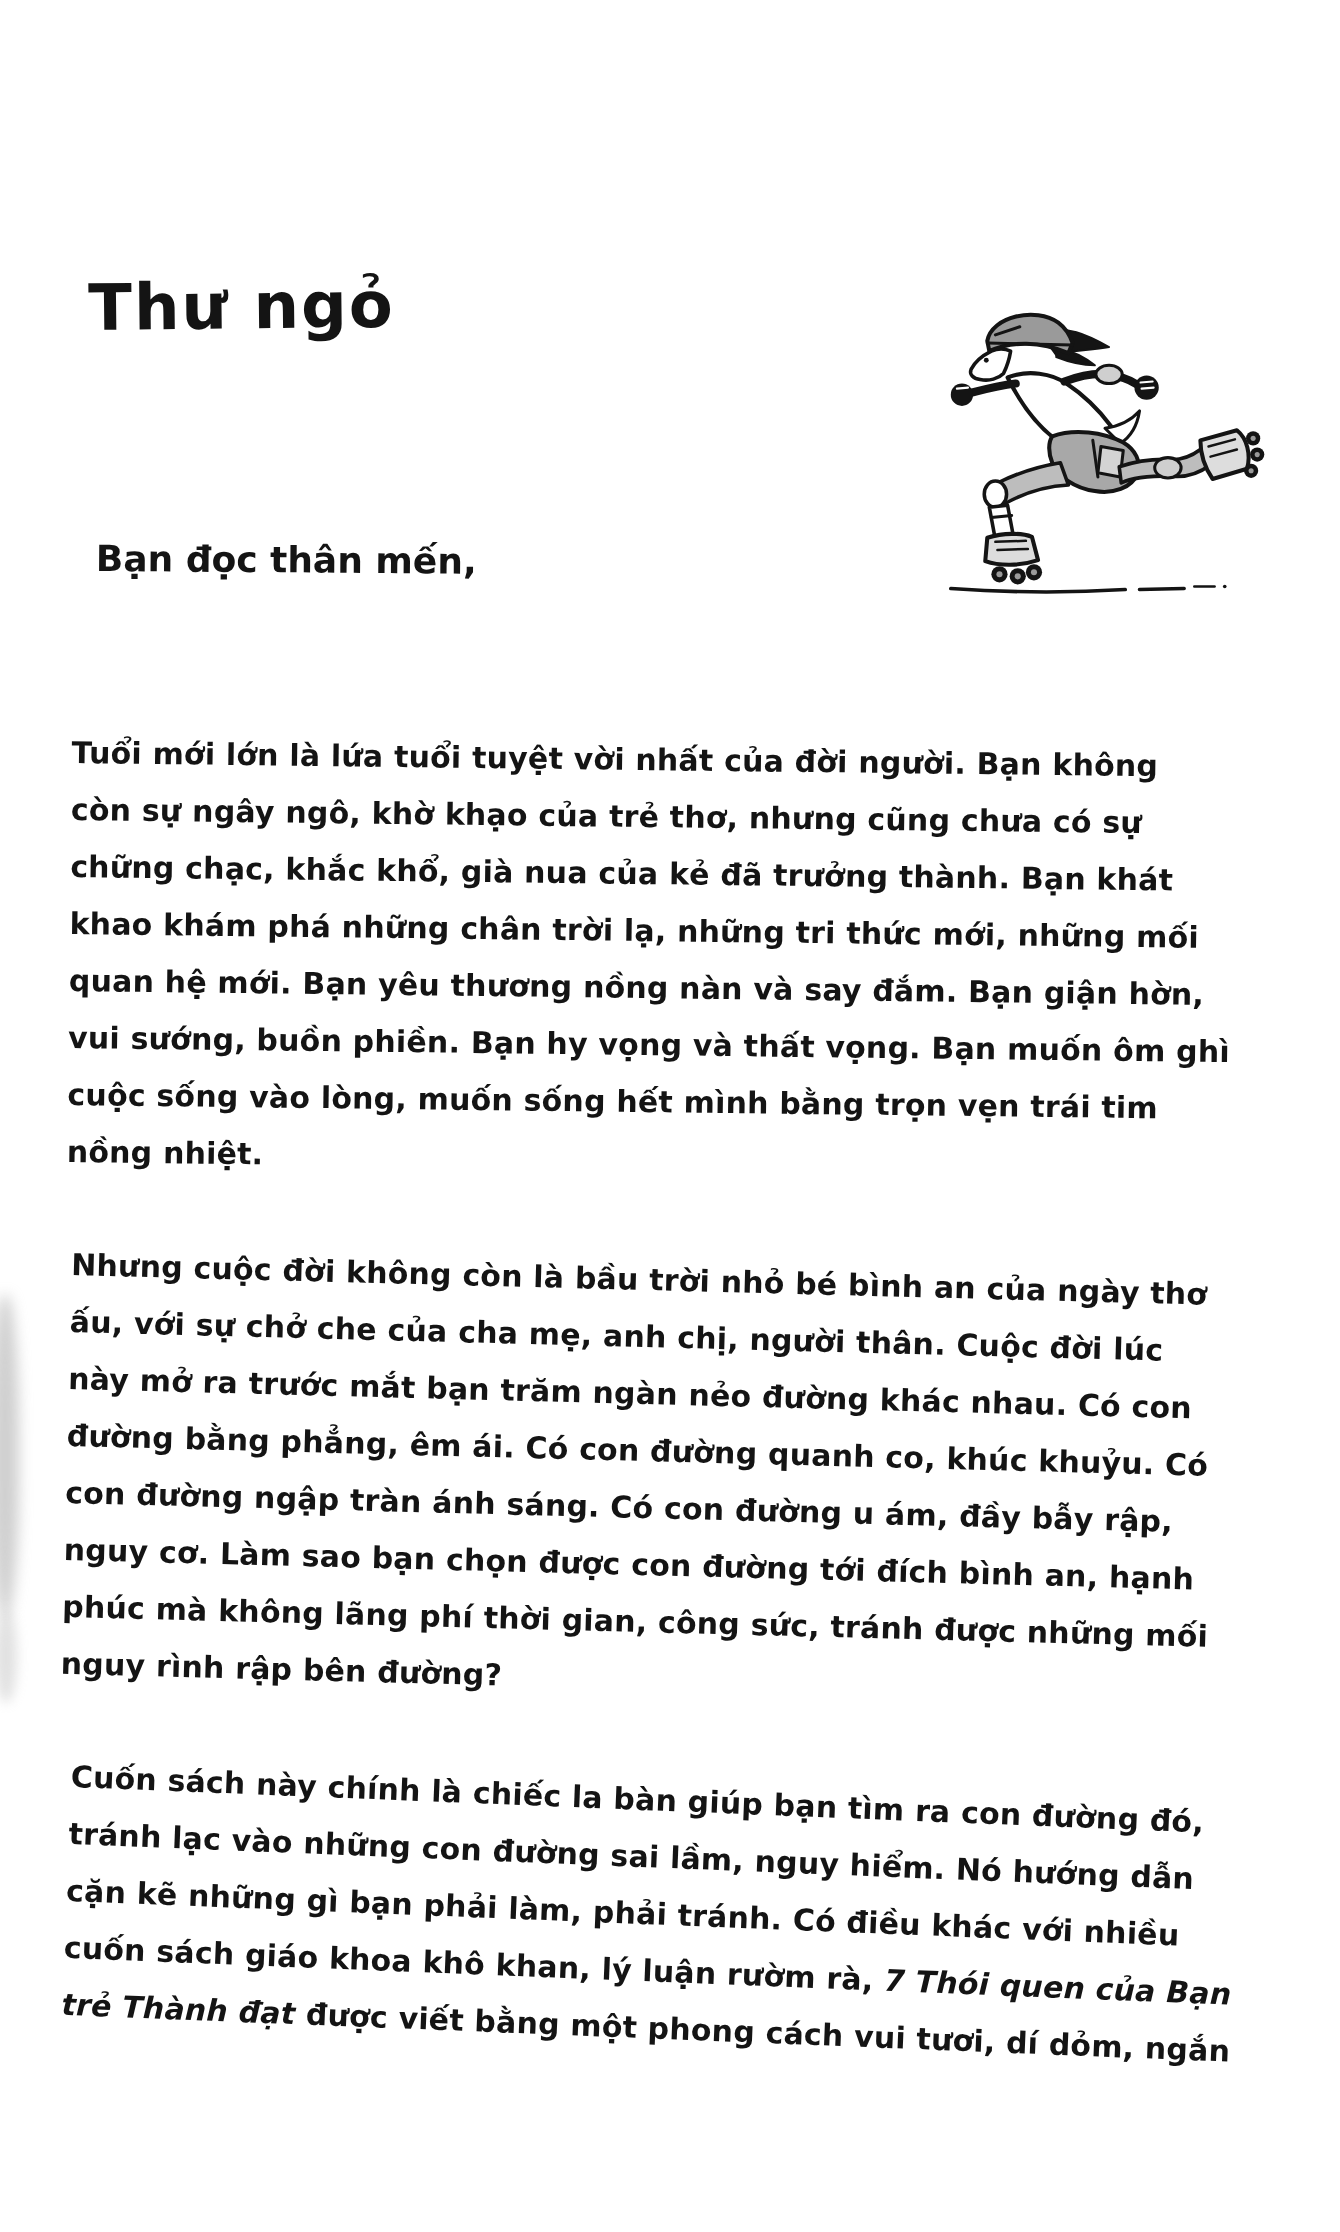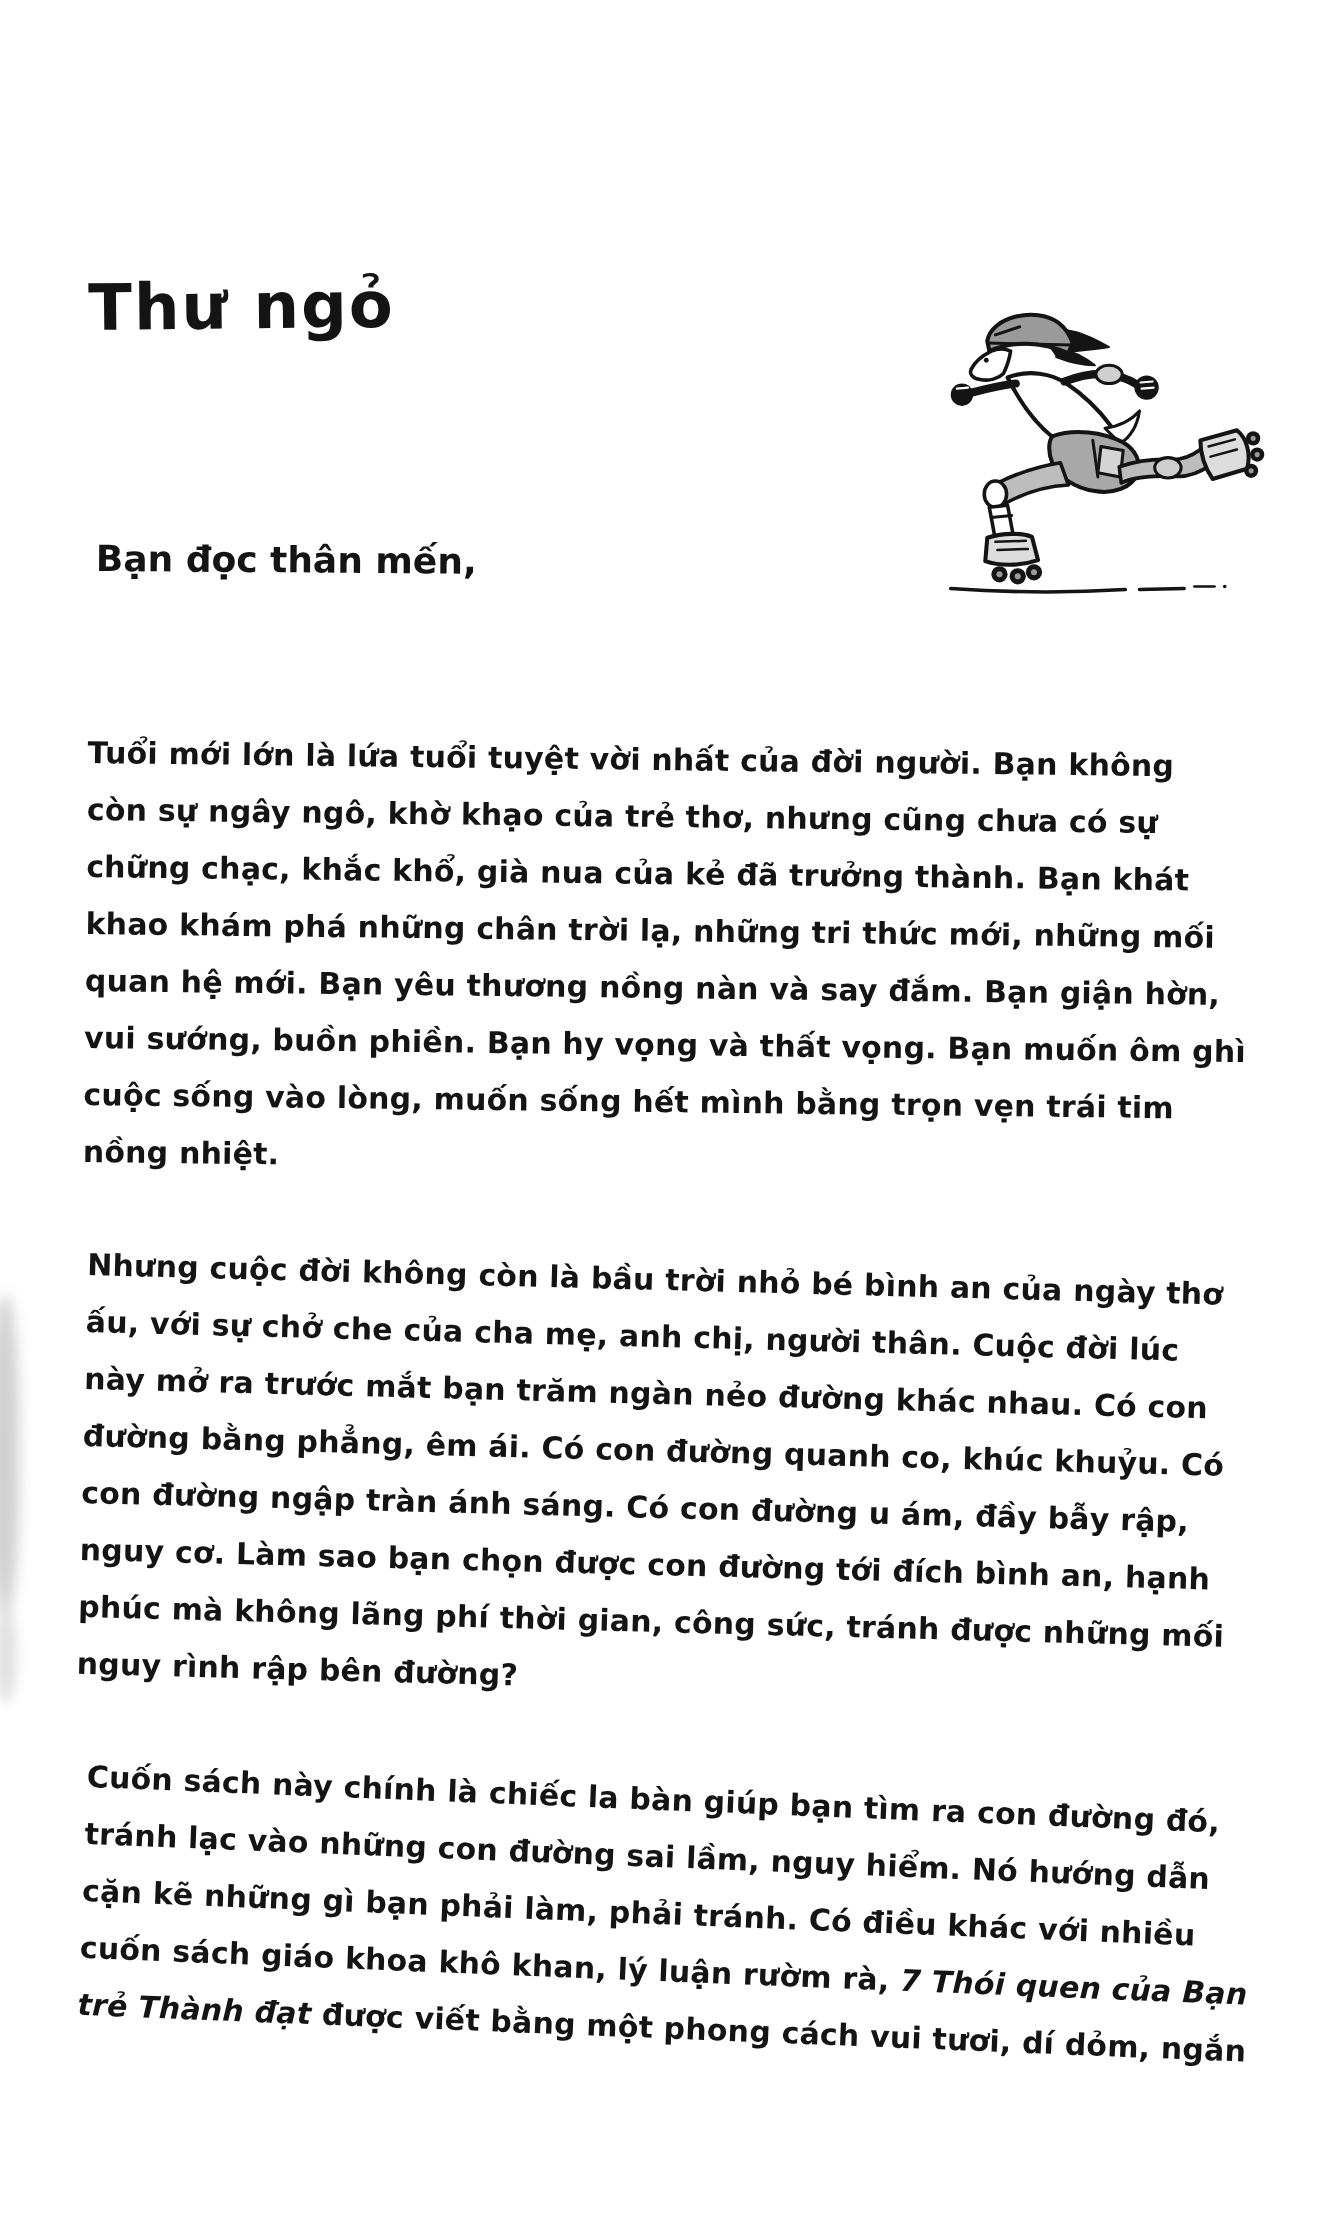--- a/index.html
+++ b/index.html
@@ -17,21 +17,21 @@
     transform:rotate(-0.6deg); transform-origin:left top;
     white-space:nowrap;
   }
   .salutation {
     position:absolute; left:96px; top:538px;
     font-size:36px; font-weight:bold;
     transform:rotate(0.4deg); transform-origin:left top;
     white-space:nowrap;
   }
   .content {
-    position:absolute; left:88px; top:724px; width:1220px;
+    position:absolute; left:72px; top:724px; width:1220px;
   }
   .para { margin:0 0 56px 0; transform-origin:left top; }
   .para-1 { transform:rotate(0.7deg); }
   .para-2 { transform:rotate(1.5deg); }
   .para-3 { transform:rotate(2.3deg); }
   .line {
     white-space:nowrap;
     font-size:30px; font-weight:bold; line-height:57px;
     letter-spacing:0.2px;
   }

